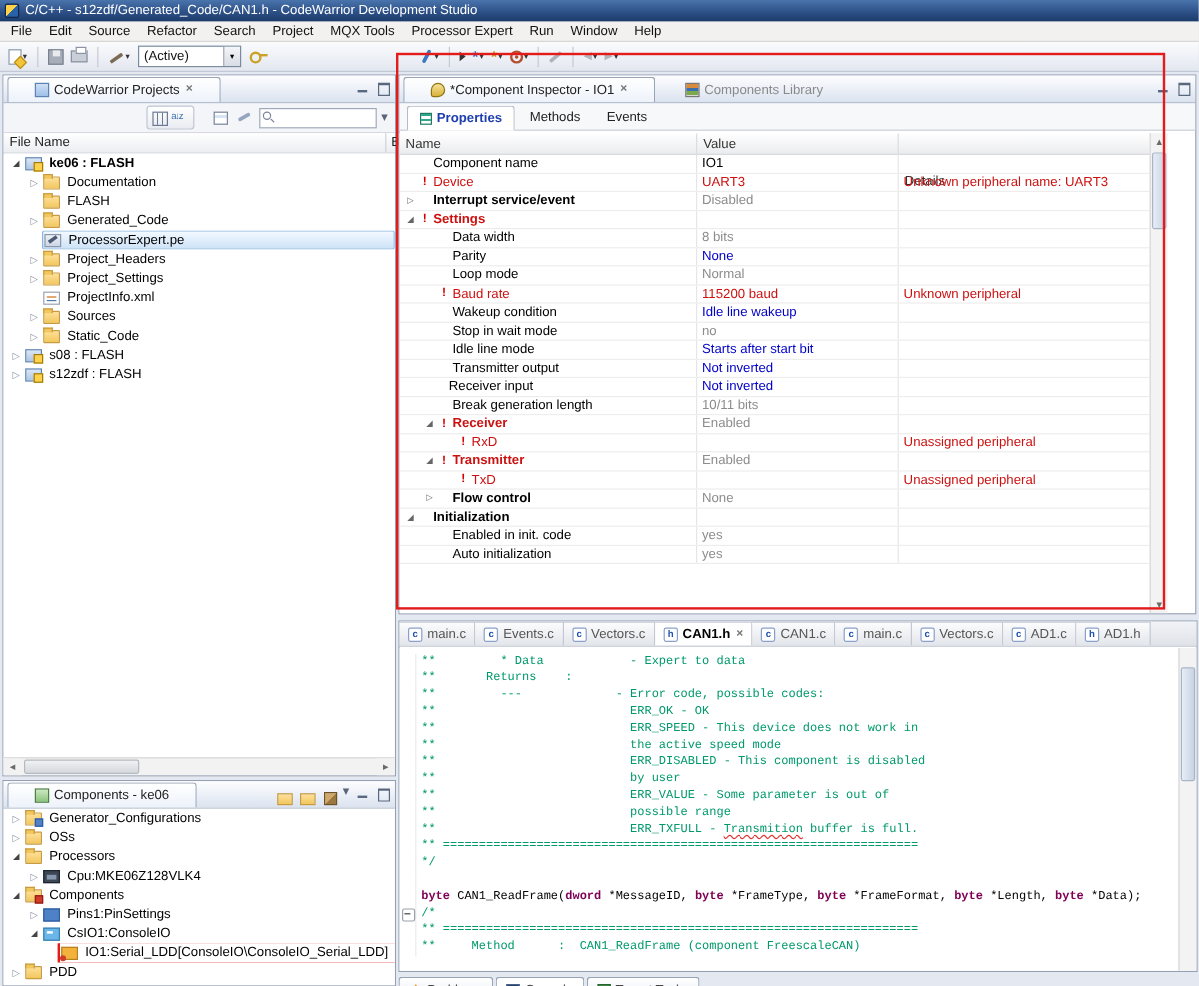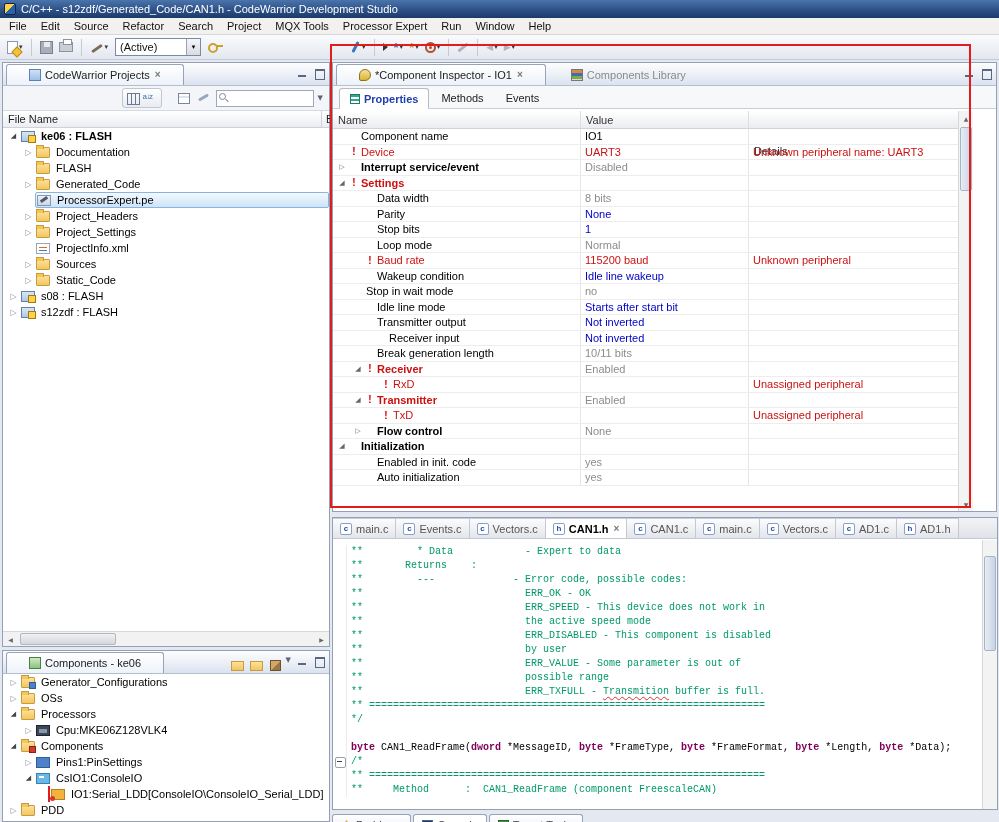--- a/index.html
+++ b/index.html
@@ -599,29 +599,20 @@
             <span class="imark"></span>
             <span class="nlabel n-plain">Parity</span>
           </div>
           <div class="icell cv v-blue">None</div>
           <div class="icell cd"></div>
         </div>
         <div class="irow">
           <div class="icell cn" style="padding-left: 19px;">
             <span class="iexp"></span>
             <span class="imark"></span>
-            <span class="nlabel n-plain">Stop bits</span>
-          </div>
-          <div class="icell cv v-blue">1</div>
-          <div class="icell cd"></div>
-        </div>
-        <div class="irow">
-          <div class="icell cn" style="padding-left: 19px;">
-            <span class="iexp"></span>
-            <span class="imark"></span>
             <span class="nlabel n-plain">Loop mode</span>
           </div>
           <div class="icell cv v-gray">Normal</div>
           <div class="icell cd"></div>
         </div>
         <div class="irow">
           <div class="icell cn" style="padding-left: 19px;">
             <span class="iexp"></span>
             <span class="imark err">!</span>
             <span class="nlabel n-red">Baud rate</span>
@@ -632,21 +623,21 @@
         <div class="irow">
           <div class="icell cn" style="padding-left: 19px;">
             <span class="iexp"></span>
             <span class="imark"></span>
             <span class="nlabel n-plain">Wakeup condition</span>
           </div>
           <div class="icell cv v-blue">Idle line wakeup</div>
           <div class="icell cd"></div>
         </div>
         <div class="irow">
-          <div class="icell cn" style="padding-left: 8px;">
+          <div class="icell cn" style="padding-left: 19px;">
             <span class="iexp"></span>
             <span class="imark"></span>
             <span class="nlabel n-plain">Stop in wait mode</span>
           </div>
           <div class="icell cv v-gray">no</div>
           <div class="icell cd"></div>
         </div>
         <div class="irow">
           <div class="icell cn" style="padding-left: 19px;">
             <span class="iexp"></span>
@@ -659,21 +650,21 @@
         <div class="irow">
           <div class="icell cn" style="padding-left: 19px;">
             <span class="iexp"></span>
             <span class="imark"></span>
             <span class="nlabel n-plain">Transmitter output</span>
           </div>
           <div class="icell cv v-blue">Not inverted</div>
           <div class="icell cd"></div>
         </div>
         <div class="irow">
-          <div class="icell cn" style="padding-left: 31px;">
+          <div class="icell cn" style="padding-left: 16px;">
             <span class="iexp"></span>
             <span class="imark"></span>
             <span class="nlabel n-plain">Receiver input</span>
           </div>
           <div class="icell cv v-blue">Not inverted</div>
           <div class="icell cd"></div>
         </div>
         <div class="irow">
           <div class="icell cn" style="padding-left: 19px;">
             <span class="iexp"></span>

